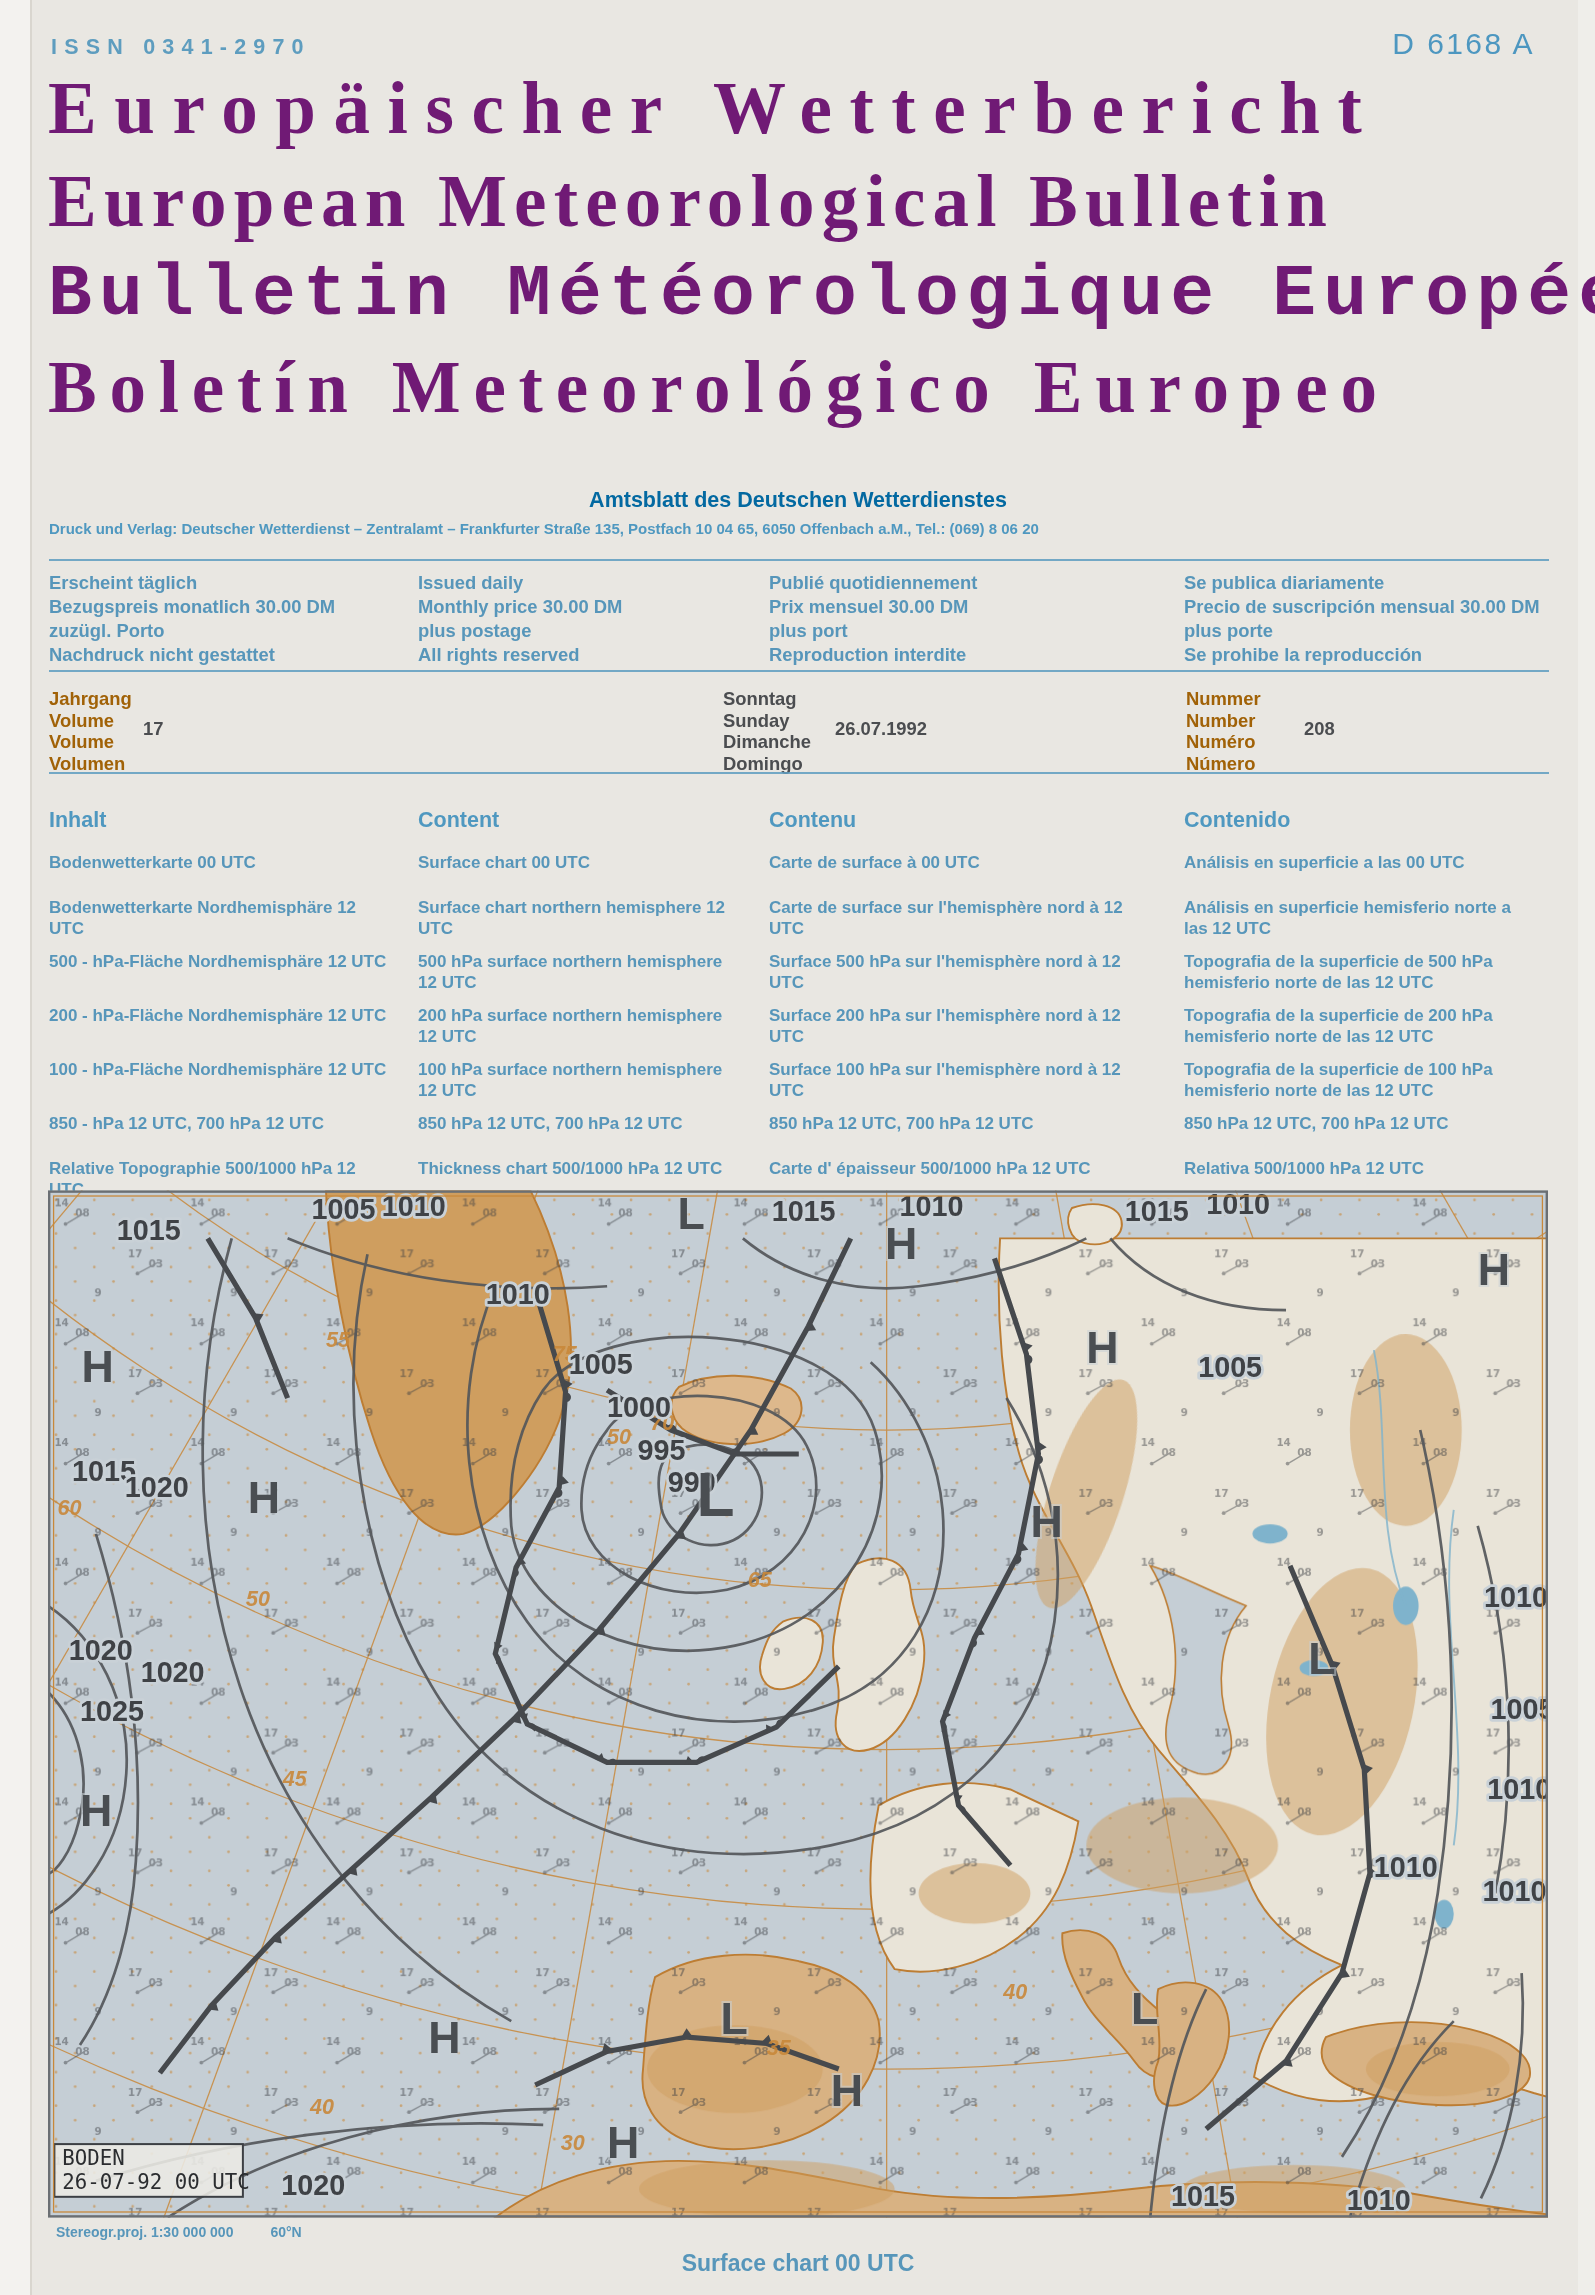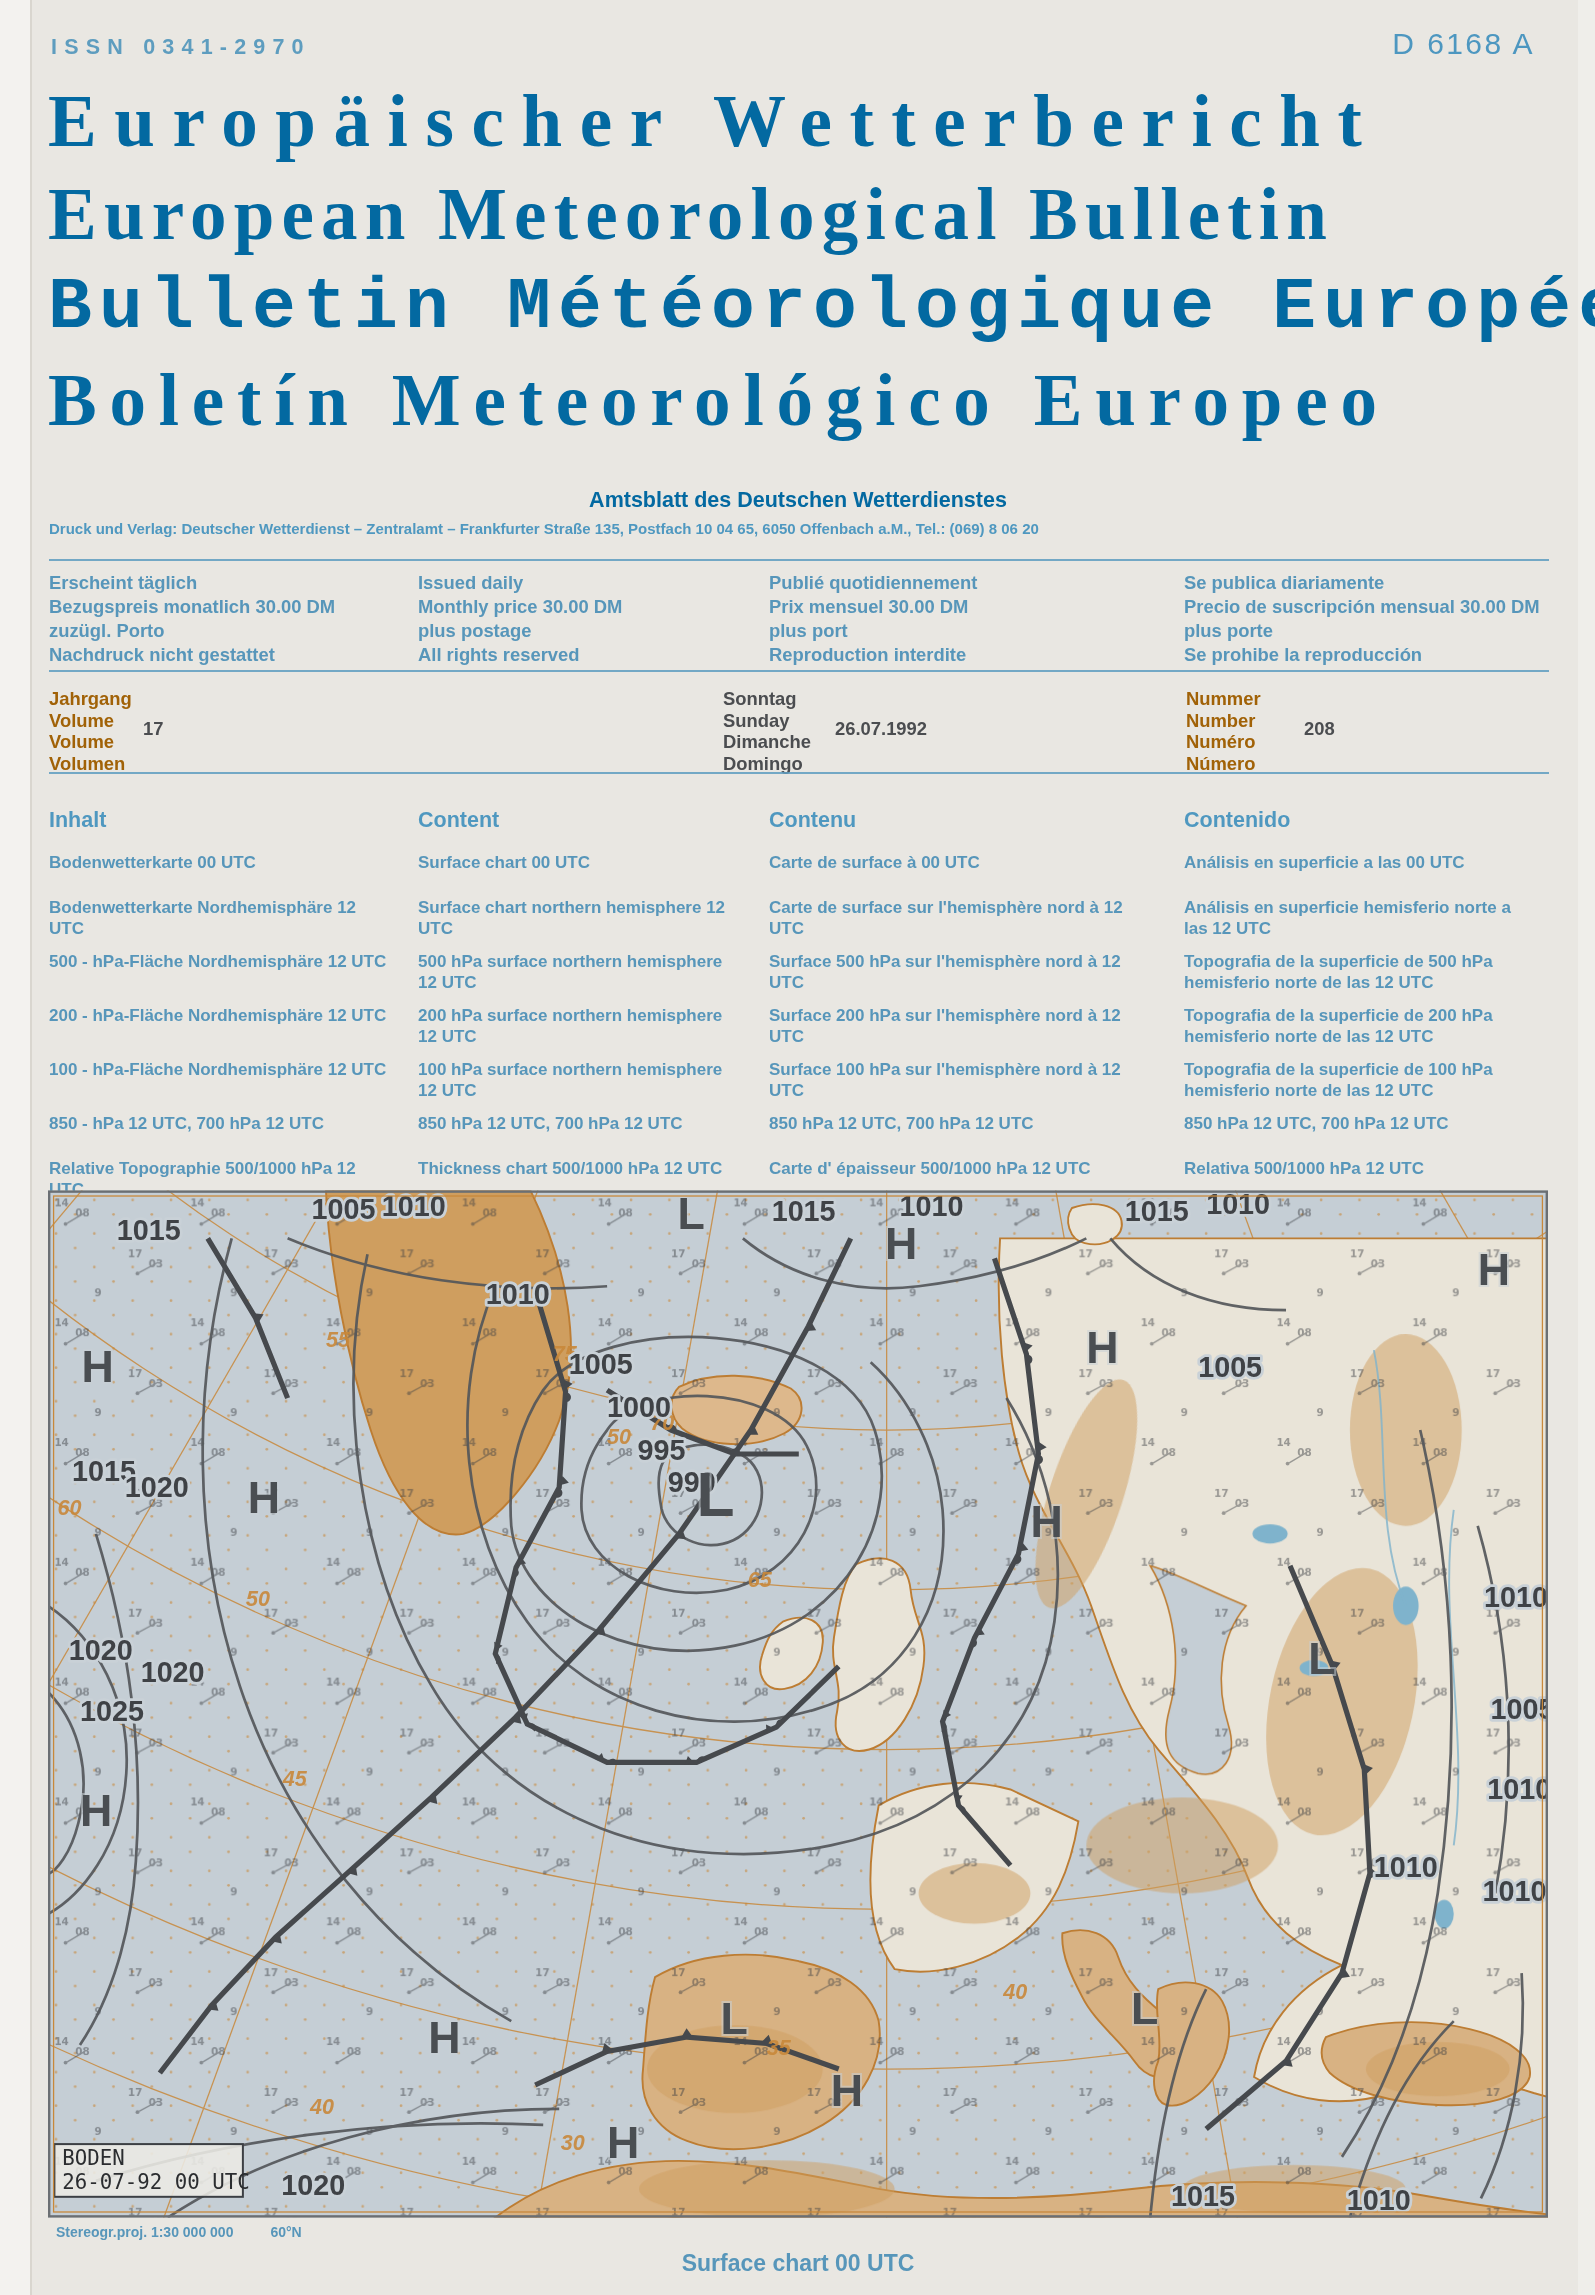--- a/index.html
+++ b/index.html
@@ -5,22 +5,22 @@
   html,body{margin:0;padding:0;background:#d8d6d1;}
   .page{position:relative;width:1596px;height:2295px;background:#e9e7e2;overflow:hidden;
         font-family:"Liberation Sans",sans-serif;}
   .scan-strip-left{position:absolute;left:0;top:0;width:32px;height:100%;background:#f3f2ef;}
   .scan-strip-left:after{content:"";position:absolute;right:0;top:0;width:2.4px;height:100%;background:#d9d6cf;}
   .scan-strip-right{position:absolute;right:0;top:0;width:17.6px;height:100%;background:#efeeea;}
 
   .issn{position:absolute;left:51px;top:35px;color:#5e9dbf;font-size:21.5px;font-weight:700;letter-spacing:7.2px;}
   .doccode{position:absolute;right:61px;top:27px;color:#4d97c0;font-size:30px;font-weight:400;letter-spacing:2.4px;}
 
-  .titles{position:absolute;left:48px;top:62px;width:1503px;color:#0369a1;
-          font-family:"Liberation Serif",serif;font-weight:700;white-space:nowrap;margin-top:13px;}
+  .titles{position:absolute;left:48px;top:62px;width:1503px;color:#701a75;
+          font-family:"Liberation Serif",serif;font-weight:700;white-space:nowrap;}
   .titles .t{line-height:93px;font-size:73px;}
   .t1{letter-spacing:17.6px;}
   .t2{letter-spacing:7.2px;}
   .t3{letter-spacing:7.2px;font-family:Liberation Mono, monospace;}
   .t4{letter-spacing:12.8px;}
 
   .amtsblatt{position:absolute;left:0;top:488px;width:1596px;text-align:center;color:#0369a1;
              font-size:21.5px;font-weight:700;}
   .publisher{position:absolute;left:49px;top:520px;width:1500px;color:#4f98c0;font-size:15px;
              font-weight:700;white-space:nowrap;}

